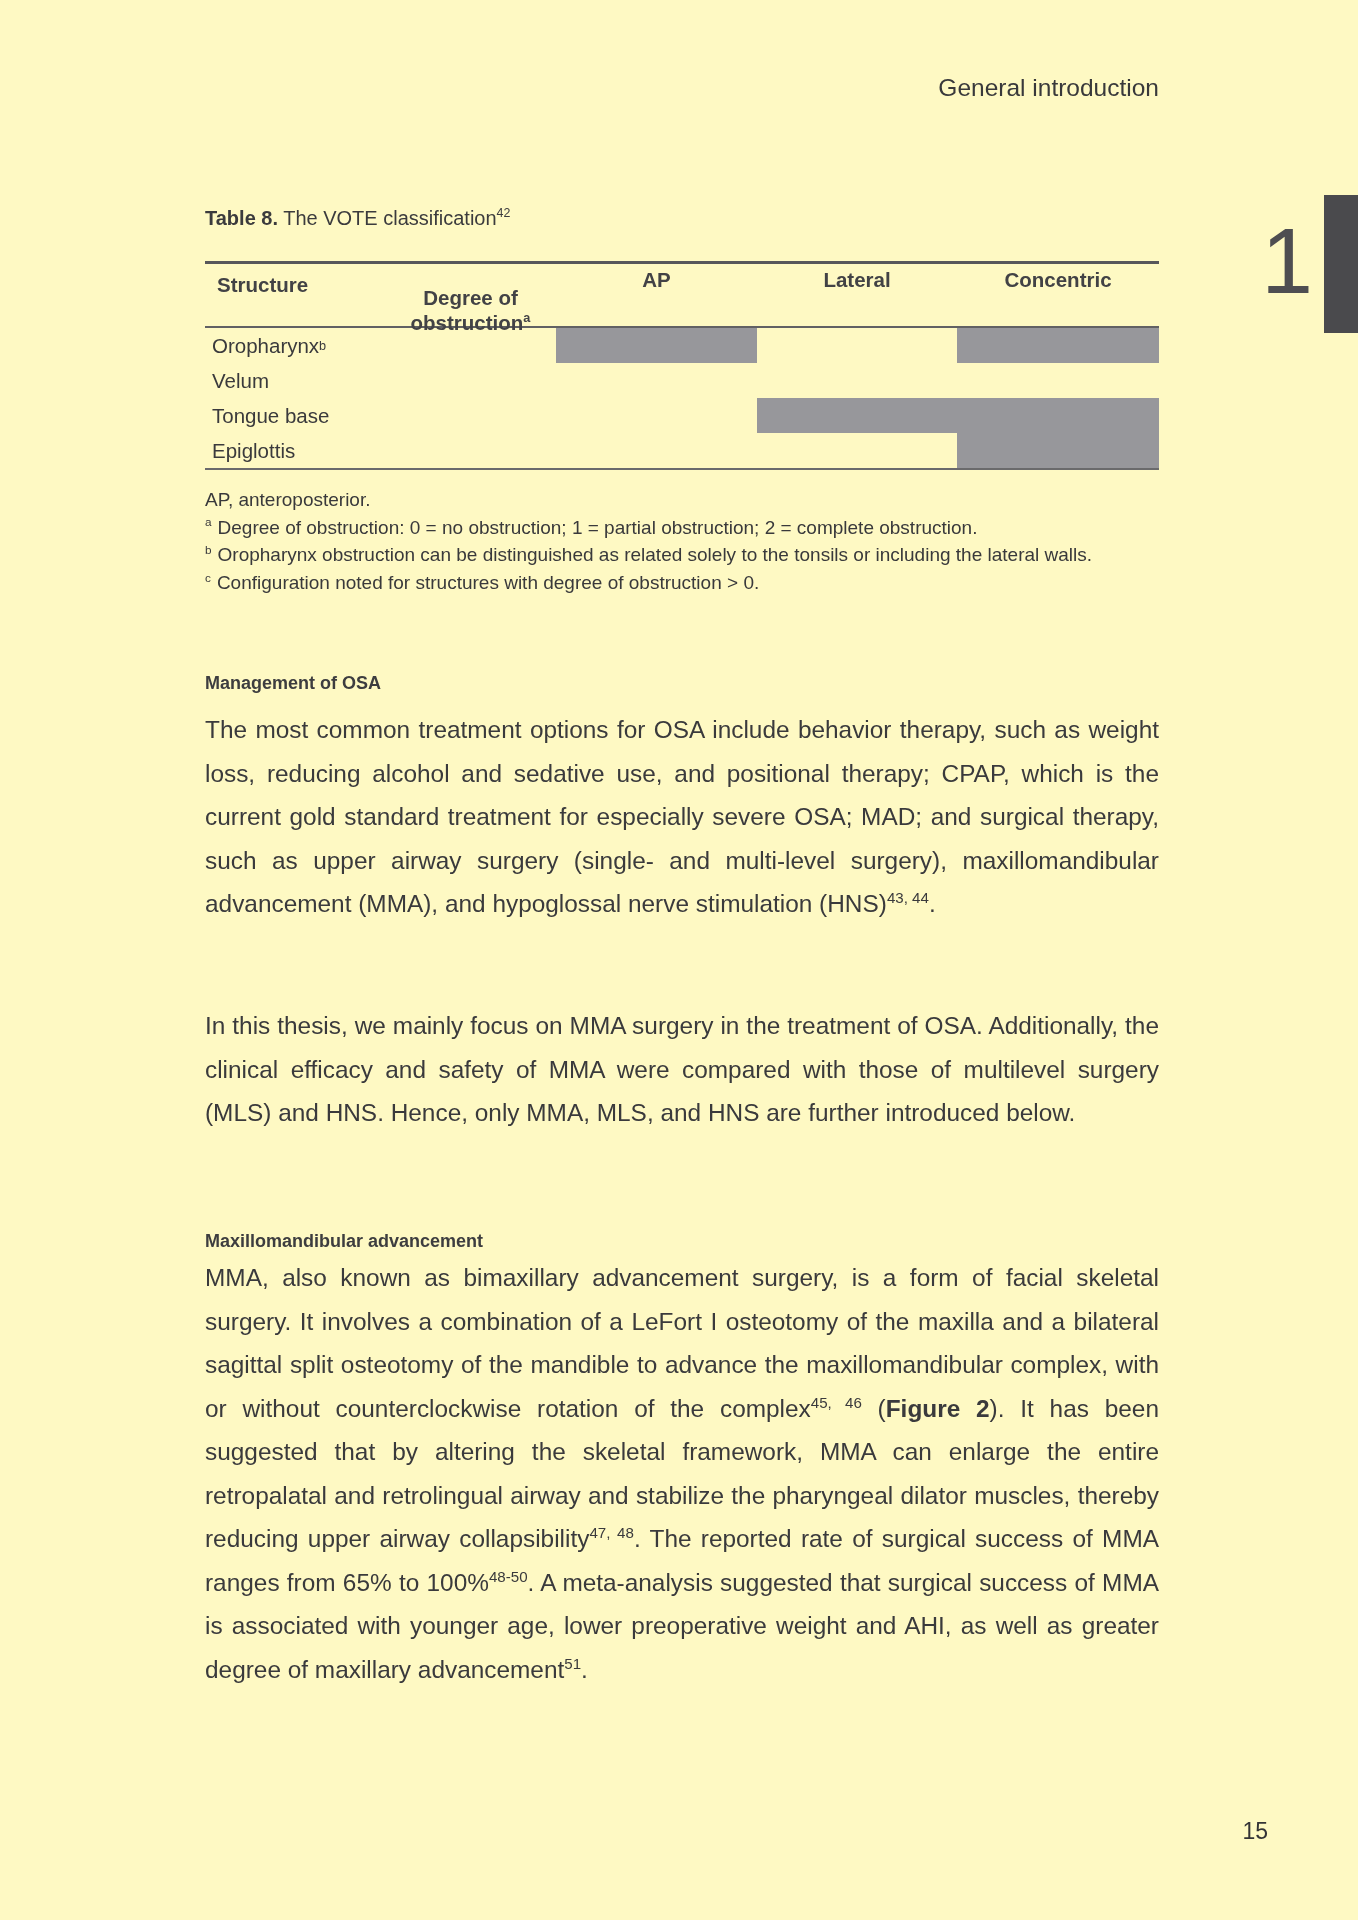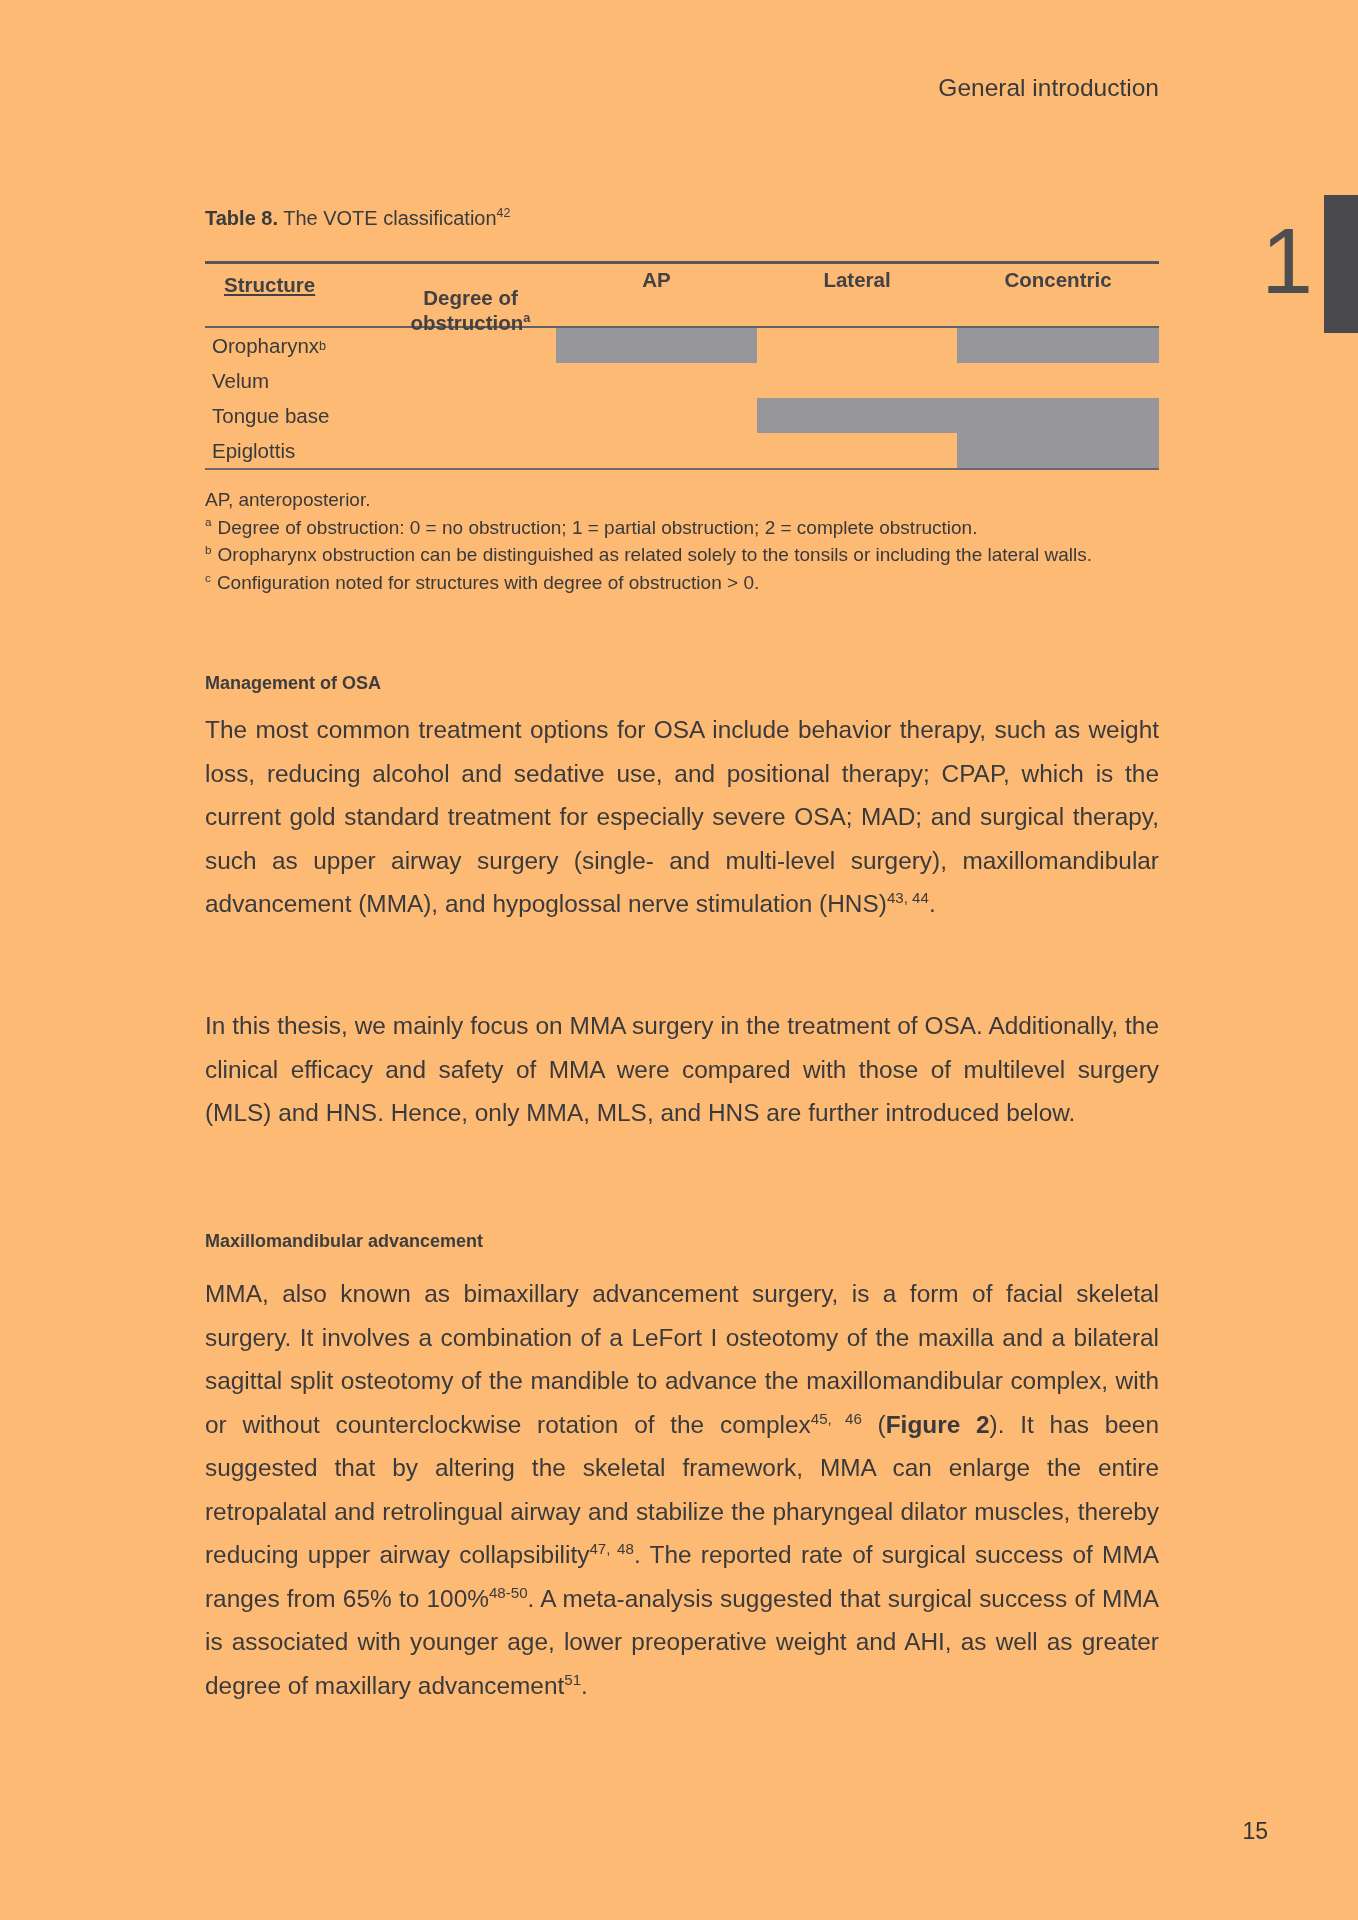--- a/index.html
+++ b/index.html
@@ -1,18 +1,18 @@
 <!DOCTYPE html>
 <html><head>
 <meta charset="utf-8">
 <style>
   * { margin:0; padding:0; box-sizing:border-box; }
   html,body { background:#ffffff; }
   .page {
-    position:relative; width:1358px; height:1920px; background:#fdba74;
+    position:relative; width:1358px; height:1920px; background:#fef9c3;
     font-family:"Liberation Sans", sans-serif; color:#3a3a3c; overflow:hidden;
   }
   .running-header {
     position:absolute; top:74px; left:205px; width:954px;
     text-align:right; font-size:24.5px; color:#39393b;
   }
   .chapter-num {
     position:absolute; top:215px; right:45px;
     font-size:93px; line-height:1; font-weight:400; color:#4e4e51;
   }
@@ -22,21 +22,21 @@
   
   .table-area { position:absolute; top:207px; left:205px; width:954px; }
   .caption { font-size:20px; color:#3b3b3d; margin-bottom:31px; }
   .caption .cap-label { font-weight:bold; }
   sup { font-size:62%; vertical-align:super; line-height:0; }
   .thead {
     position:relative; height:67px;
     border-top:3px solid #57575a; border-bottom:2px solid #616163;
     font-size:20.5px; font-weight:bold; color:#424245;
   }
-  .th-structure { position:absolute; left:12px; top:0; width:180px; padding:9px 0 0 7px;text-decoration:underline; }
+  .th-structure { position:absolute; left:5px; top:0; width:180px; padding:9px 0 0 7px; }
   .th-degree { position:absolute; left:180px; top:0; width:171px; padding-top:9px;
                text-align:center; line-height:25px;margin-top:12px; }
   .th-config { position:absolute; left:351px; top:0; width:603px; height:67px; }
   .config-top { height:33px; border-bottom:2px solid #616163;
                 display:flex; align-items:center; justify-content:center; padding-top:6px; }
   .config-sub { height:32px; display:flex; }
   .config-sub .sub-cell { display:flex; align-items:center; justify-content:center; }
   .sub-ap { width:201px; } .sub-lateral { width:200px; } .sub-concentric { width:202px; }
   .tbody { border-bottom:2px solid #6a6a6c; }
   .trow { display:flex; height:35px; align-items:stretch; font-size:20.5px; color:#3a3a3c; }
@@ -45,21 +45,21 @@
   .cfg-ap { width:201px; } .cfg-lateral { width:200px; } .cfg-concentric { width:202px; }
   .cfg-cell[data-filled="filled"] { background:#97979b; }
   
   .footnotes { position:absolute; top:486px; left:205px; width:954px;
                font-size:19px; line-height:27.7px; color:#39393b; white-space:nowrap; }
   .fn sup { margin-right:6px; }
   
   .sec { position:absolute; left:205px; width:954px; }
   .sec h2 { font-size:18px; line-height:30px; font-weight:bold; color:#3d3d3f; }
   .sec-1 { top:668px; } .sec-1 h2 { margin-bottom:10px; }
-  .sec-2 { top:1226px; } .sec-2 h2 { margin-bottom:16px; }
+  .sec-2 { top:1226px; } .sec-2 h2 { margin-bottom:0; }
   .para { font-size:24.4px; line-height:43.5px; text-align:justify; color:#3a3a3c; }
   .para-2 { position:absolute; top:1004px; left:205px; width:954px; }
   .bold { font-weight:bold; }
   .folio { position:absolute; top:1818px; right:90px; font-size:23px; color:#343436; }
 </style>
 </head>
 <body>
 
 <div class="page">
 

